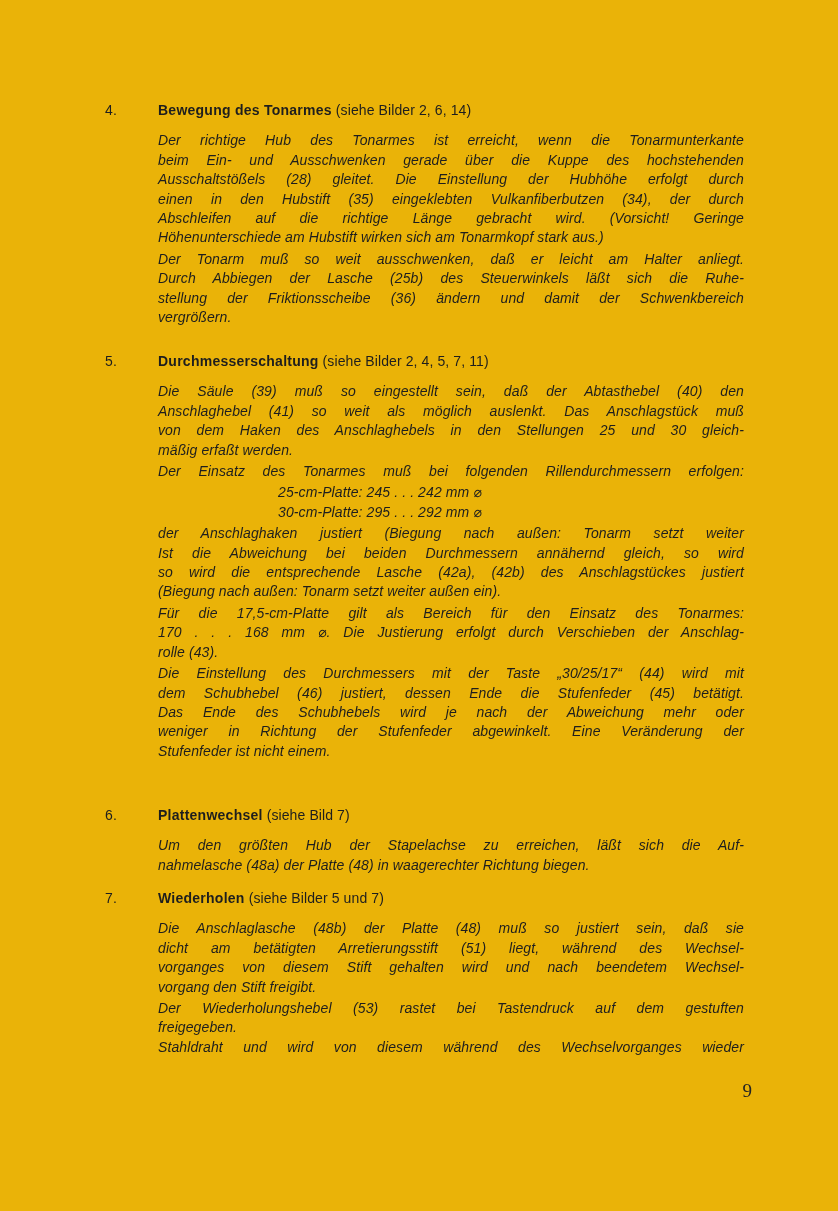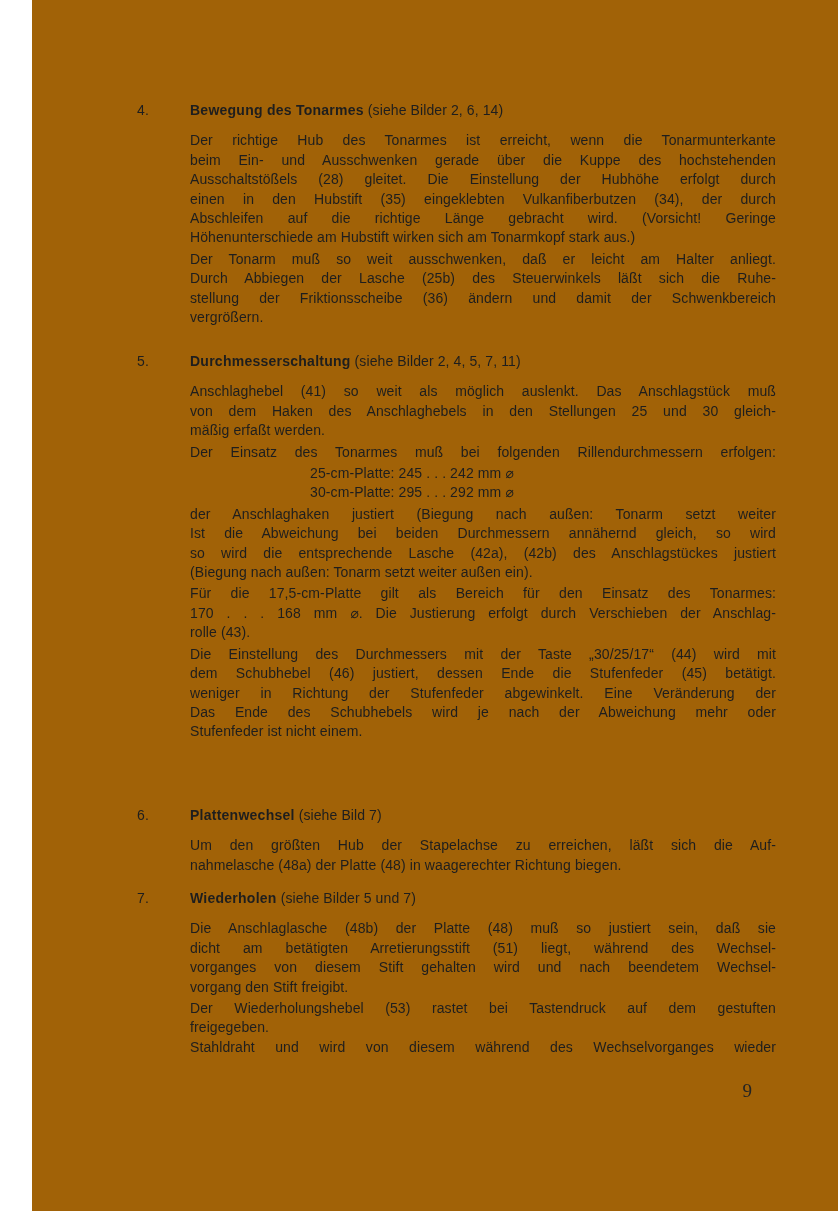--- a/index.html
+++ b/index.html
@@ -11,23 +11,22 @@
     height: 1211px;
     background: #ffffff;
     position: relative;
     font-family: "Liberation Sans", "DejaVu Sans", sans-serif;
     color: #1e1e1e;
     overflow: hidden;
   }
   .page {
     position: absolute;
     inset: 0;
-    background: #a16207;
+    background: #eab308;
     overflow: hidden;
-    margin-left: 32px;
   }
   
   .section {
     position: absolute;
     left: 105px;
     width: 640px;
     font-size: 14px;
     line-height: 19.4px;
     letter-spacing: 0.1px;
   }
@@ -42,20 +41,21 @@
     width: 53px;
     font-weight: normal;
   }
   .ttl { font-weight: bold; letter-spacing: 0.25px; }
   .ref { font-weight: normal; }
 
   .blk {
     margin-left: 53px;
     width: 586px;
     margin-bottom: 2px;
+    font-style: italic;
   }
   .blk.indent {
     margin-left: 173px;
     width: auto;
     margin-bottom: 2px;
   }
   .ln { min-height: 19.4px; }
   .ln.just {
     text-align: justify;
     text-align-last: justify;
@@ -87,20 +87,21 @@
         <div class="blk para">
           <div class="ln just">Der Tonarm muß so weit ausschwenken, daß er leicht am Halter anliegt.</div>
           <div class="ln just">Durch Abbiegen der Lasche (25b) des Steuerwinkels läßt sich die Ruhe-</div>
           <div class="ln just">stellung der Friktionsscheibe (36) ändern und damit der Schwenkbereich</div>
           <div class="ln">vergrößern.</div>
         </div>
       </div>
       <div class="section sec1">
         <div class="heading"><span class="num">5.</span><span class="ttl">Durchmesserschaltung</span> <span class="ref">(siehe Bilder 2, 4, 5, 7, 11)</span></div>
         <div class="blk para">
+          <div class="ln just">Die Säule (39) muß so eingestellt sein, daß der Abtasthebel (40) den</div>
           <div class="ln just">Anschlaghebel (41) so weit als möglich auslenkt. Das Anschlagstück muß</div>
           <div class="ln just">von dem Haken des Anschlaghebels in den Stellungen 25 und 30 gleich-</div>
           <div class="ln">mäßig erfaßt werden.</div>
         </div>
         <div class="blk para">
           <div class="ln just">Der Einsatz des Tonarmes muß bei folgenden Rillendurchmessern erfolgen:</div>
         </div>
         <div class="blk indent">
           <div class="ln">25-cm-Platte: 245 . . . 242 mm ⌀</div>
           <div class="ln">30-cm-Platte: 295 . . . 292 mm ⌀</div>
@@ -112,22 +113,22 @@
           <div class="ln">(Biegung nach außen: Tonarm setzt weiter außen ein).</div>
         </div>
         <div class="blk para">
           <div class="ln just">Für die 17,5-cm-Platte gilt als Bereich für den Einsatz des Tonarmes:</div>
           <div class="ln just">170 . . . 168 mm ⌀. Die Justierung erfolgt durch Verschieben der Anschlag-</div>
           <div class="ln">rolle (43).</div>
         </div>
         <div class="blk para">
           <div class="ln just">Die Einstellung des Durchmessers mit der Taste „30/25/17“ (44) wird mit</div>
           <div class="ln just">dem Schubhebel (46) justiert, dessen Ende die Stufenfeder (45) betätigt.</div>
+          <div class="ln just">Das Ende des Schubhebels wird je nach der Abweichung mehr oder</div>
           <div class="ln just">weniger in Richtung der Stufenfeder abgewinkelt. Eine Veränderung der</div>
-          <div class="ln just">Das Ende des Schubhebels wird je nach der Abweichung mehr oder</div>
           <div class="ln">Stufenfeder ist nicht einem.</div>
         </div>
       </div>
       <div class="section sec2">
         <div class="heading"><span class="num">6.</span><span class="ttl">Plattenwechsel</span> <span class="ref">(siehe Bild 7)</span></div>
         <div class="blk para">
           <div class="ln just">Um den größten Hub der Stapelachse zu erreichen, läßt sich die Auf-</div>
           <div class="ln">nahmelasche (48a) der Platte (48) in waagerechter Richtung biegen.</div>
         </div>
       </div>

